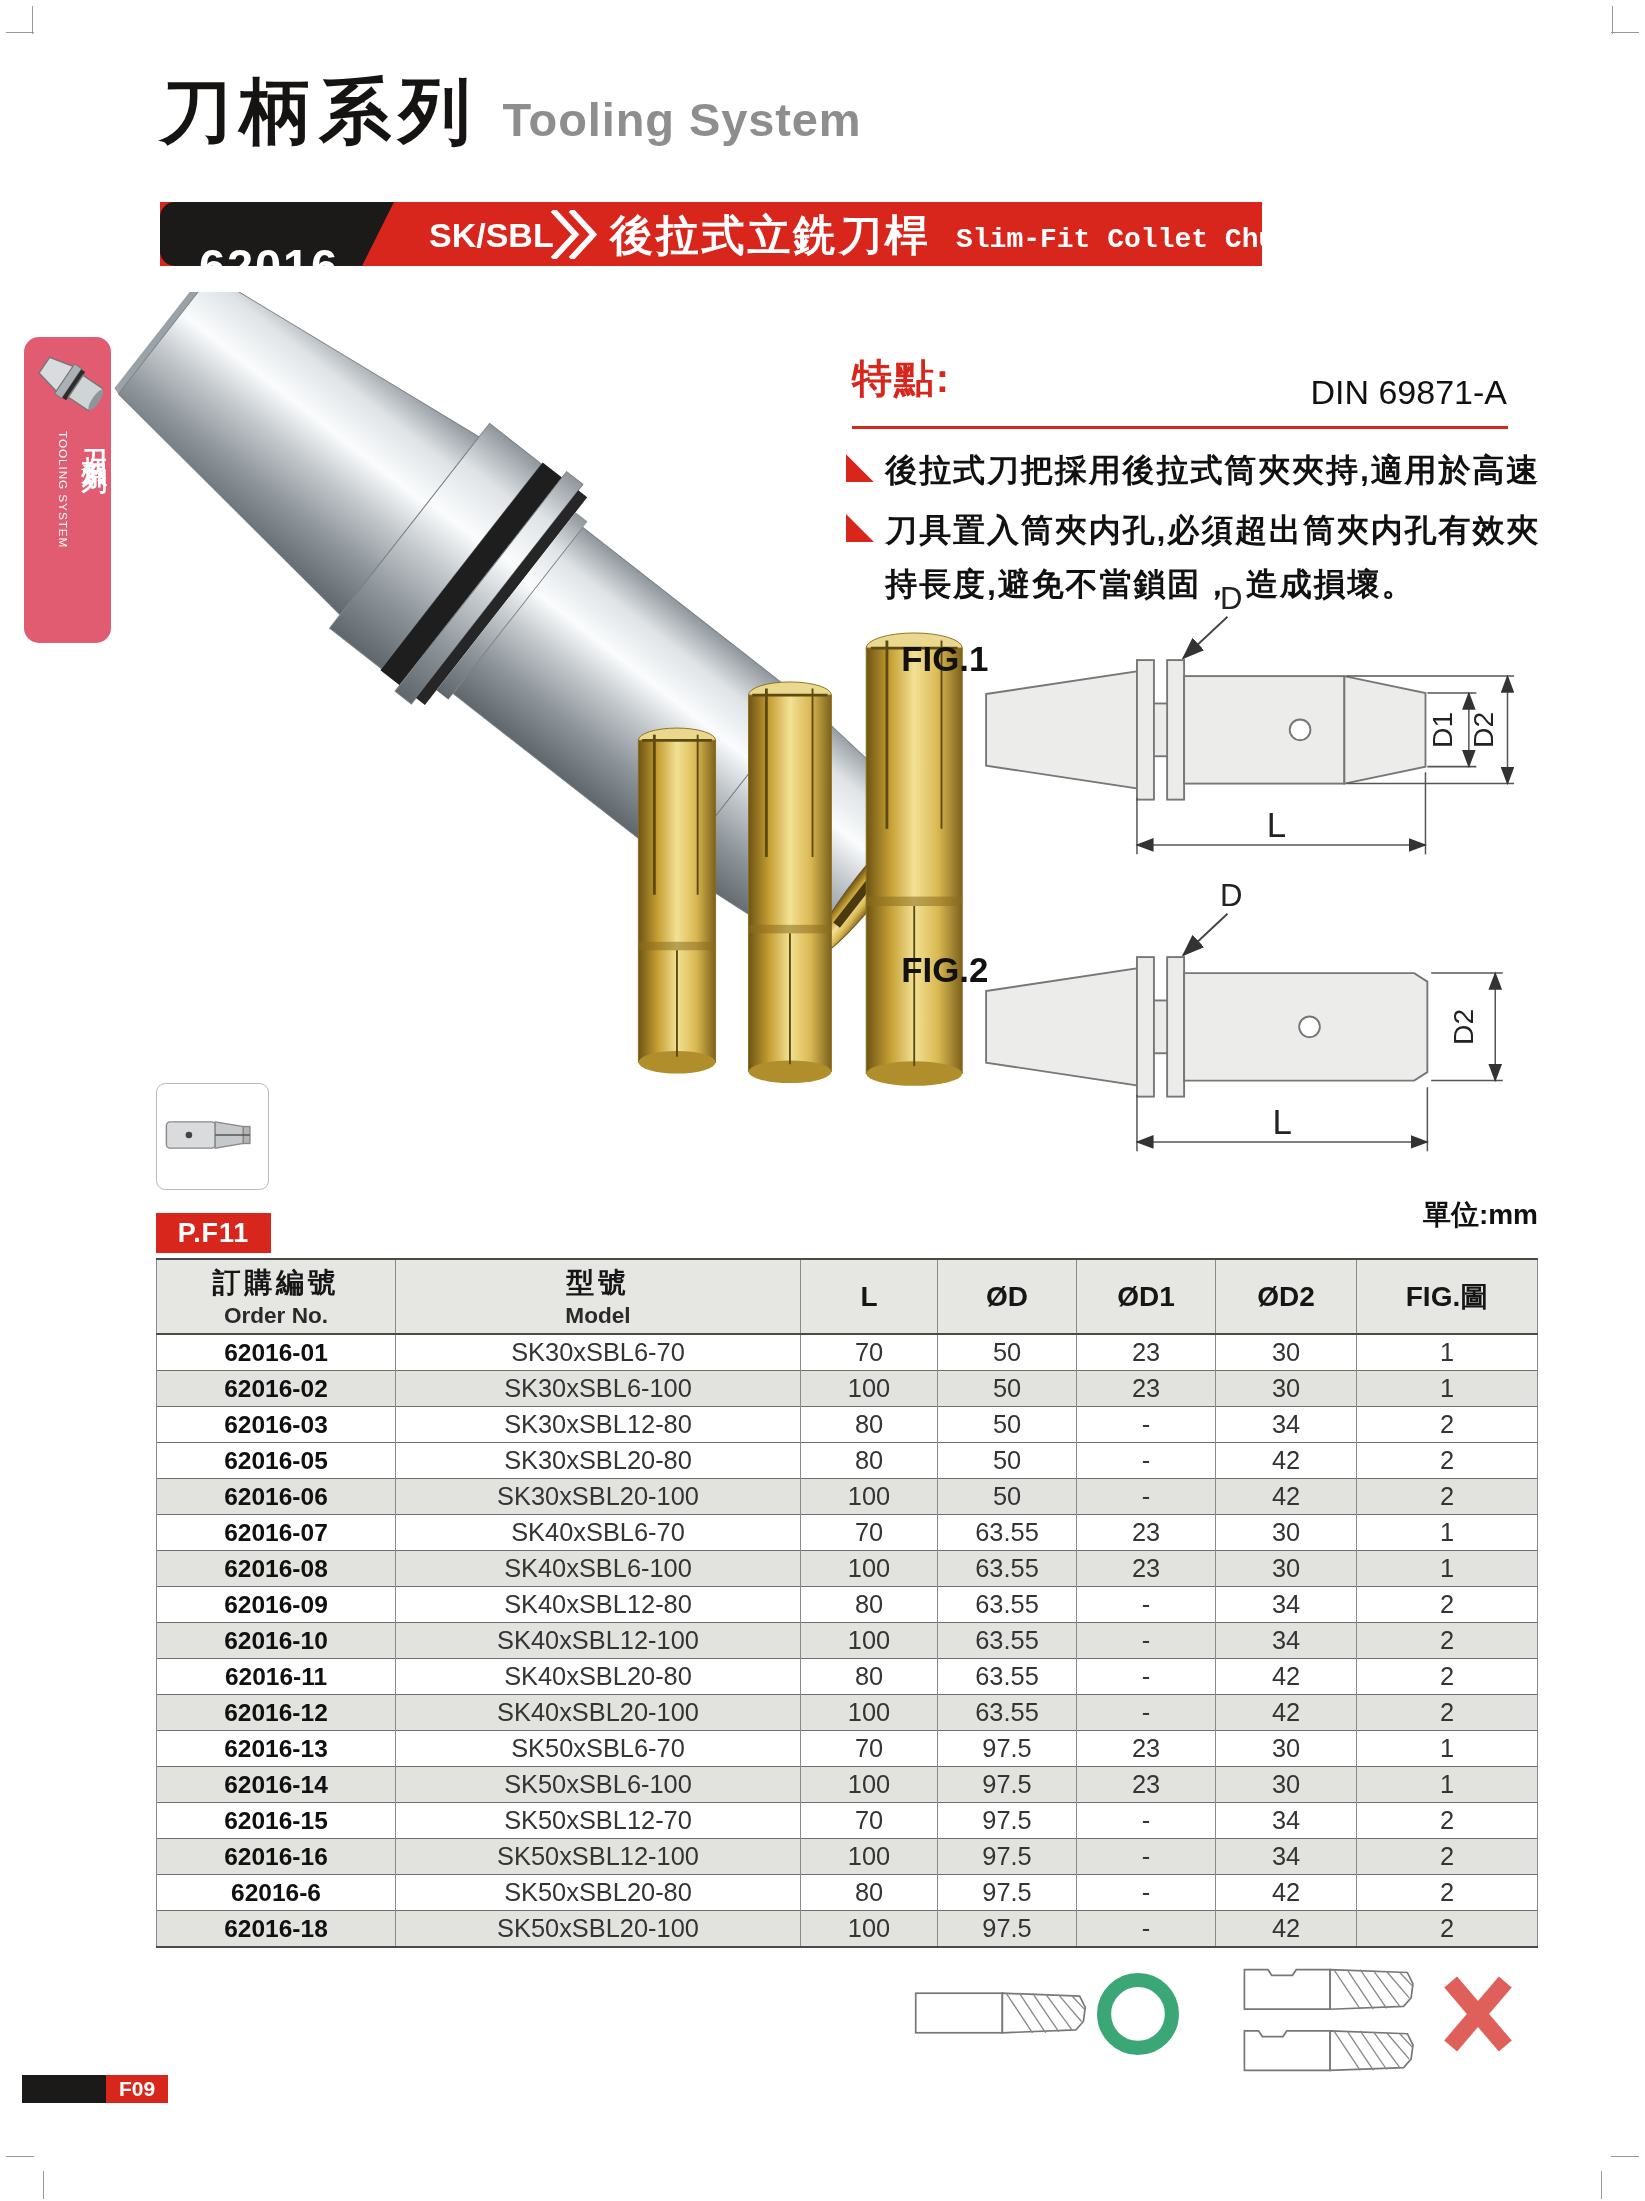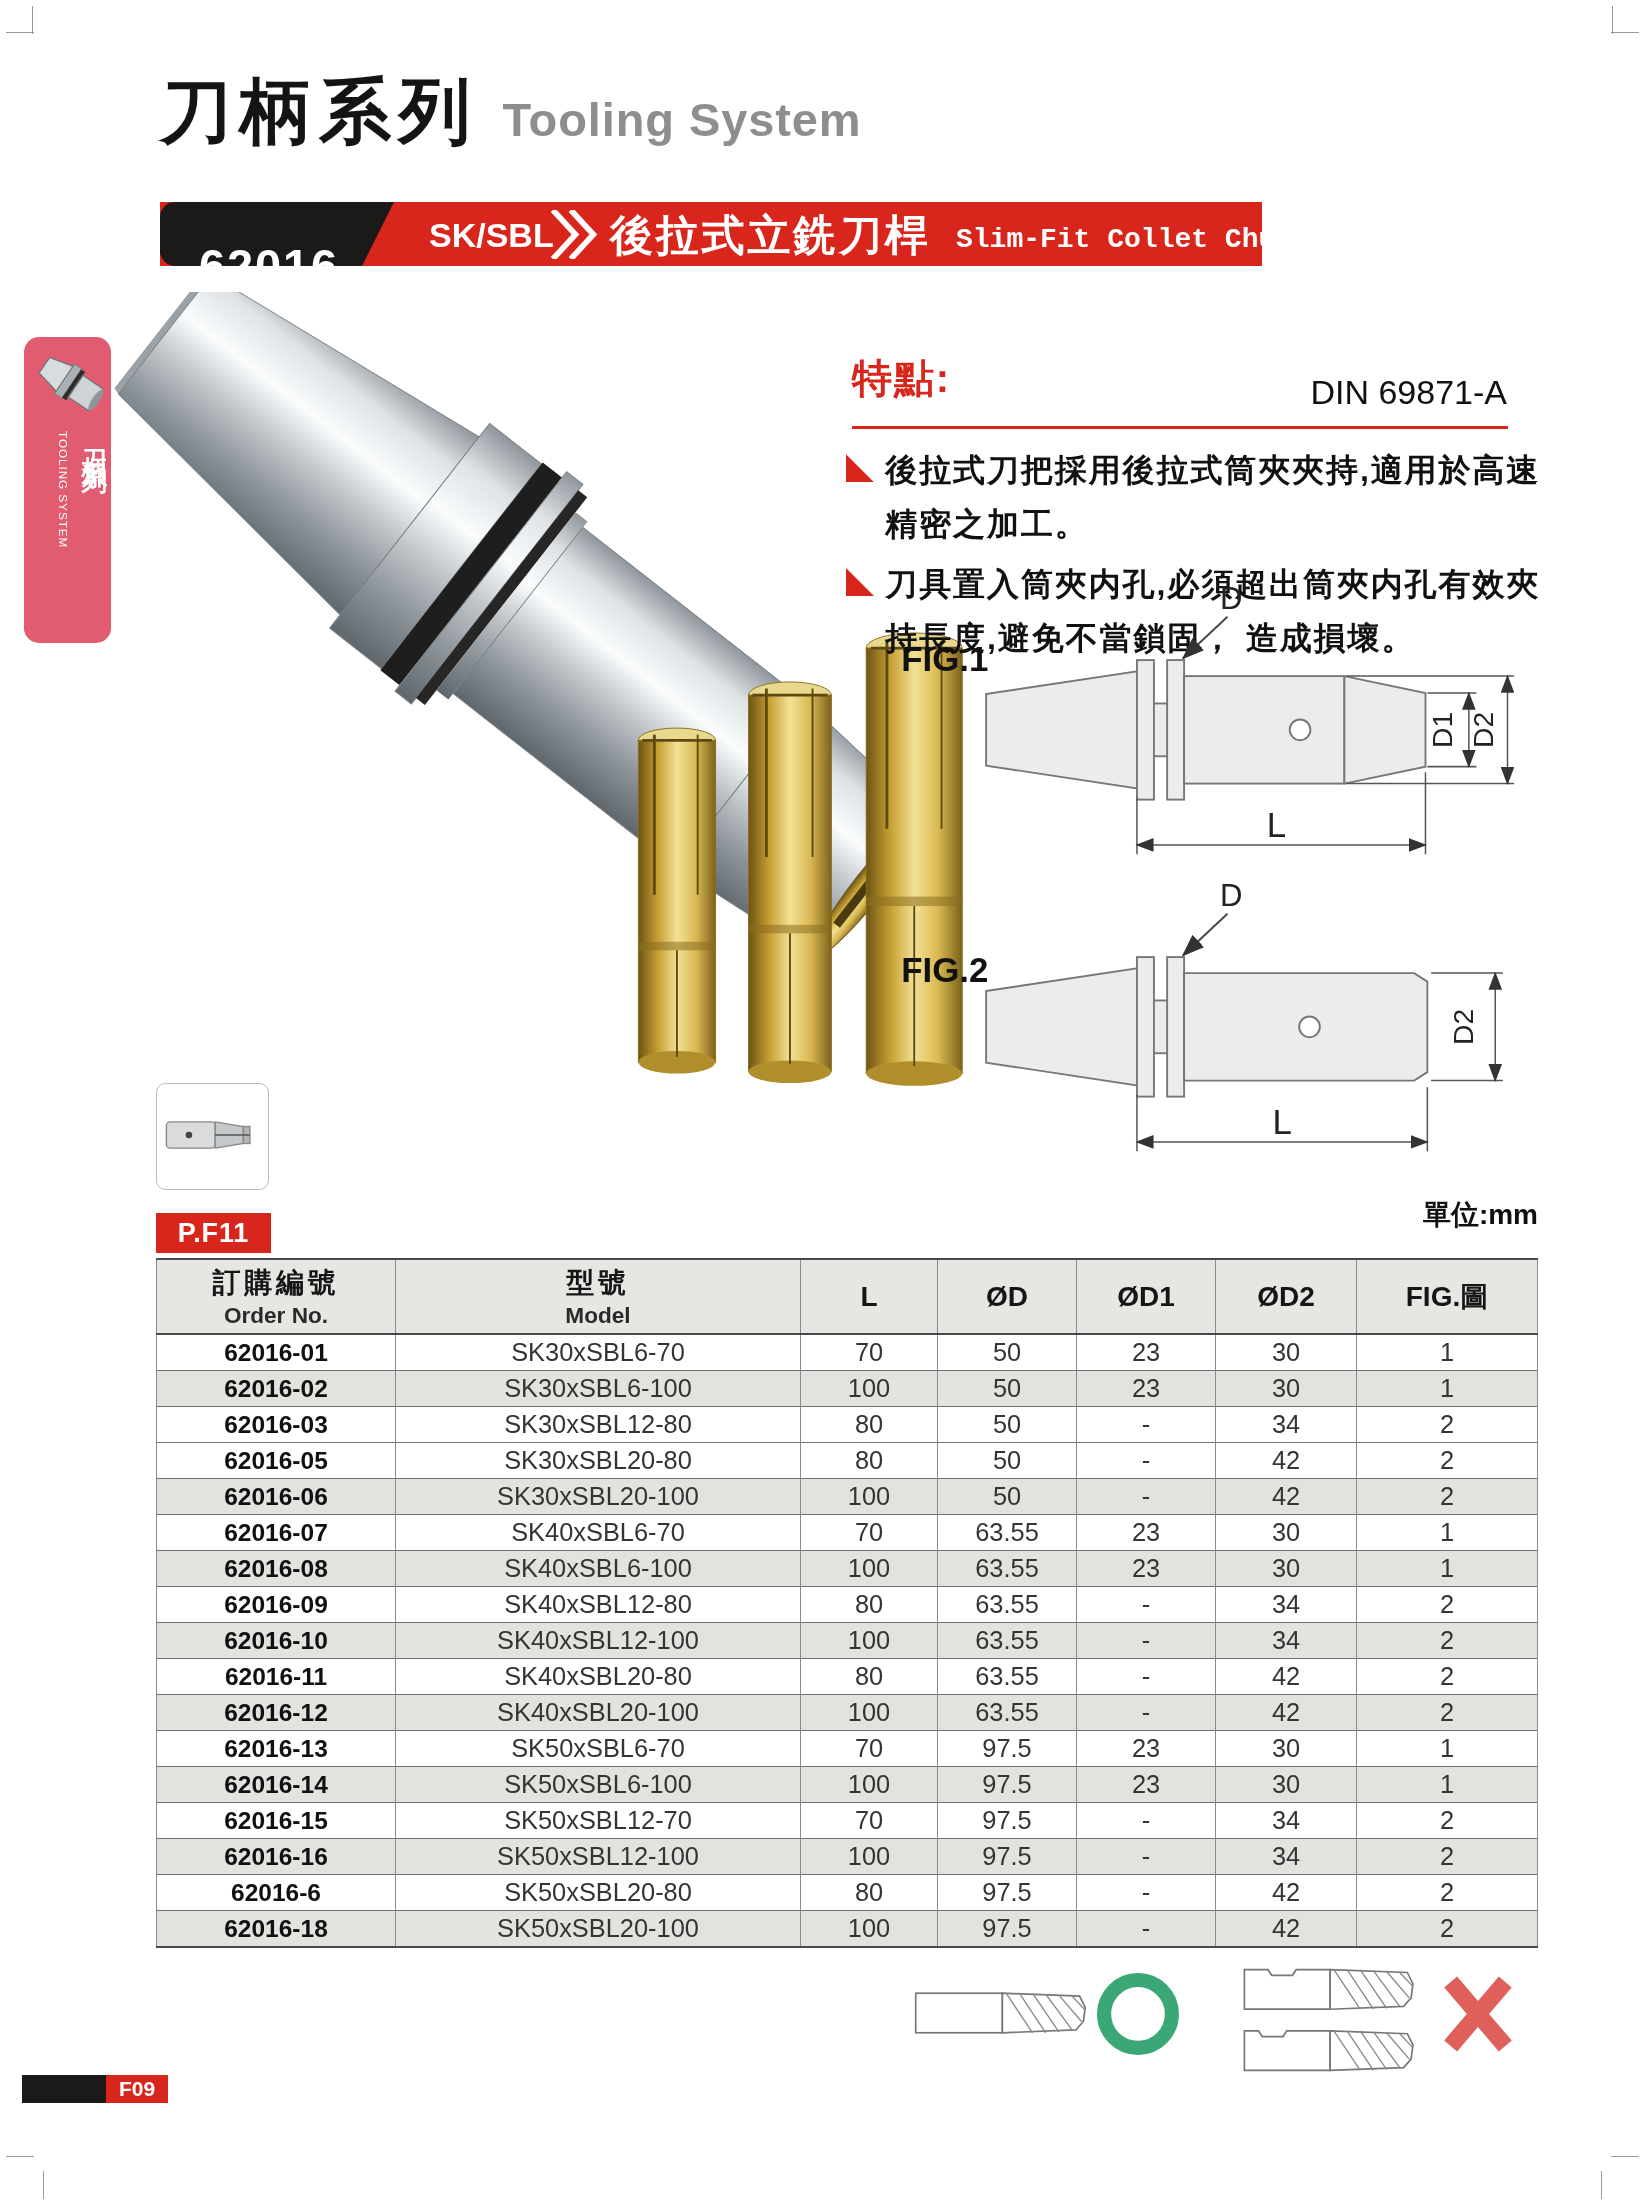--- a/index.html
+++ b/index.html
@@ -181,21 +181,20 @@
   </svg>
 
   <div class="feat-head">特點:</div>
   <div class="feat-din">DIN 69871-A</div>
   <div class="feat-line"></div>
   <div class="bullets">
     <div class="bullet">
       <div class="tri"></div>
       <div class="btxt">
         <div>後拉式刀把採用後拉式筒夾夾持,適用於高速</div>
-        <div>精密之加工。</div>
       </div>
     </div>
     <div class="bullet">
       <div class="tri"></div>
       <div class="btxt">
         <div>刀具置入筒夾内孔,必須超出筒夾内孔有效夾</div>
         <div>持長度,避免不當鎖固， 造成損壞。</div>
       </div>
     </div>
   </div>

